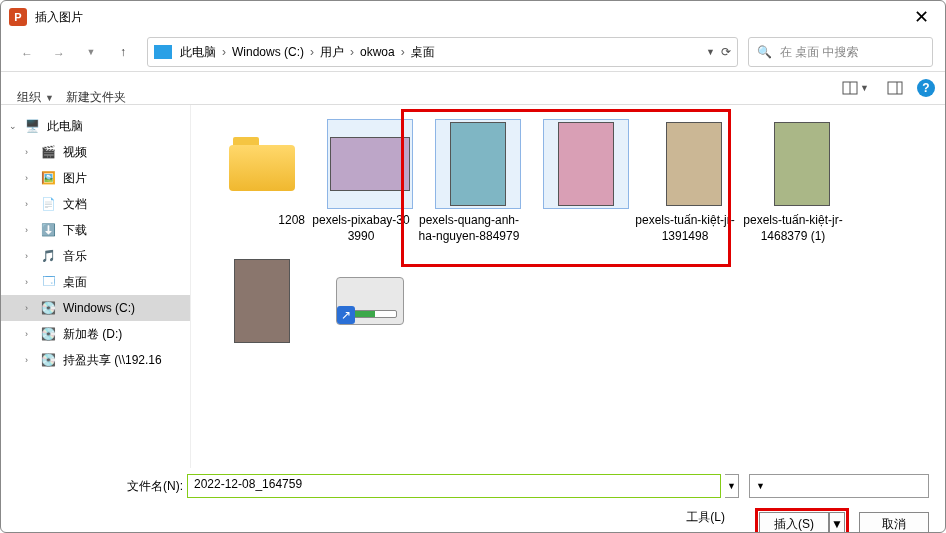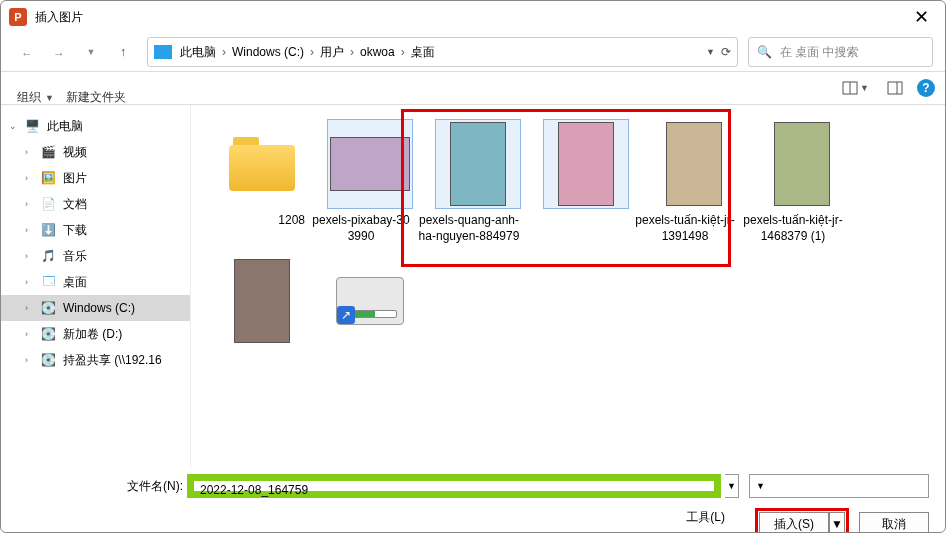--- a/index.html
+++ b/index.html
@@ -41,21 +41,21 @@
 .folder .body{position:absolute;top:8px;left:0;right:0;bottom:0;background:linear-gradient(#ffd86b,#f0b82f);border-radius:4px;}
 .photo{border:1px solid #555;background:#ddd;}
 .drvicon{width:68px;height:48px;border:1px solid #999;border-radius:4px;background:#e8e8e8;position:relative;}
 .drvicon .bar{position:absolute;bottom:6px;left:6px;right:6px;height:8px;border:1px solid #888;border-radius:2px;background:#fff;}
 .drvicon .bar .fill{height:100%;background:#3da84a;width:60%;}
 .drvicon .sc{position:absolute;bottom:0;left:0;width:18px;height:18px;background:#2a6fd6;border-radius:3px;display:flex;align-items:center;justify-content:center;color:#fff;}
 .redbox1{position:absolute;border:3px solid #e00000;pointer-events:none;}
 .bottom{padding:6px 16px 8px;}
 .bottom .r1{display:flex;align-items:center;gap:4px;margin-bottom:10px;margin-left:110px;}
 .bottom .r1 label{white-space:nowrap;}
-.bottom .r1 .fname{flex:1;height:24px;border:7px solid #84cc16;padding:2px 6px;}
+.bottom .r1 .fname{flex:1;height:24px;border:1px solid #84cc16;padding:2px 6px;}
 .bottom .r1 .dd{width:14px;height:24px;border:1px solid #999;border-left:none;display:flex;align-items:center;justify-content:center;font-size:9px;}
 .bottom .r1 .filter{width:180px;height:24px;border:1px solid #999;padding:0 6px;display:flex;align-items:center;margin-left:6px;}
 .bottom .r1 .filter span:first-child{flex:1;}
 .bottom .r2{display:flex;align-items:center;justify-content:flex-end;gap:10px;}
 .bottom .r2 .tools{display:flex;align-items:center;gap:4px;margin-right:20px;flex-direction:column;}
 .btn{height:24px;border:1px solid #888;background:#fdfdfd;padding:0 14px;display:flex;align-items:center;cursor:pointer;}
 .btnwrap{display:flex;}
 .btnwrap .split{width:16px;border-left:1px solid #888;justify-content:center;padding:0;}
 .redbox2{border:3px solid #e00000;padding:1px;}
 svg{display:block;}

